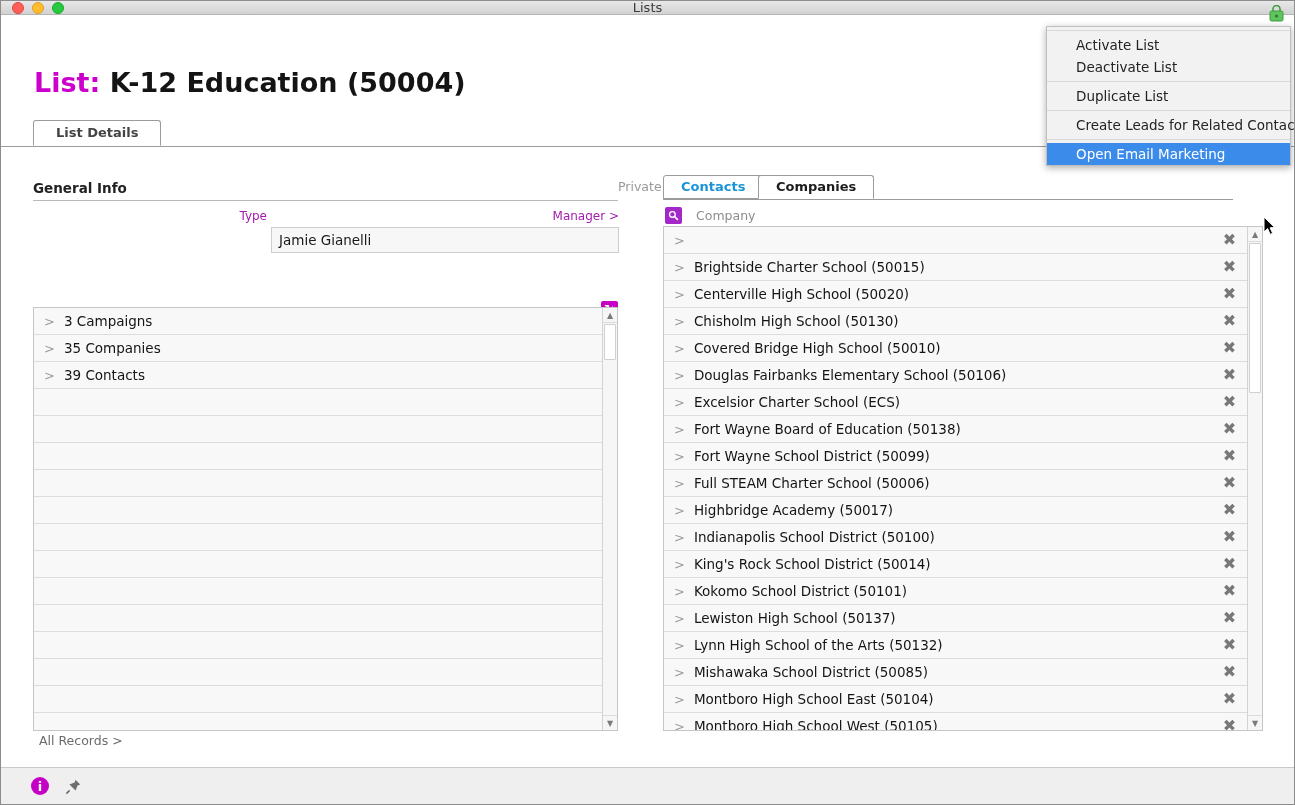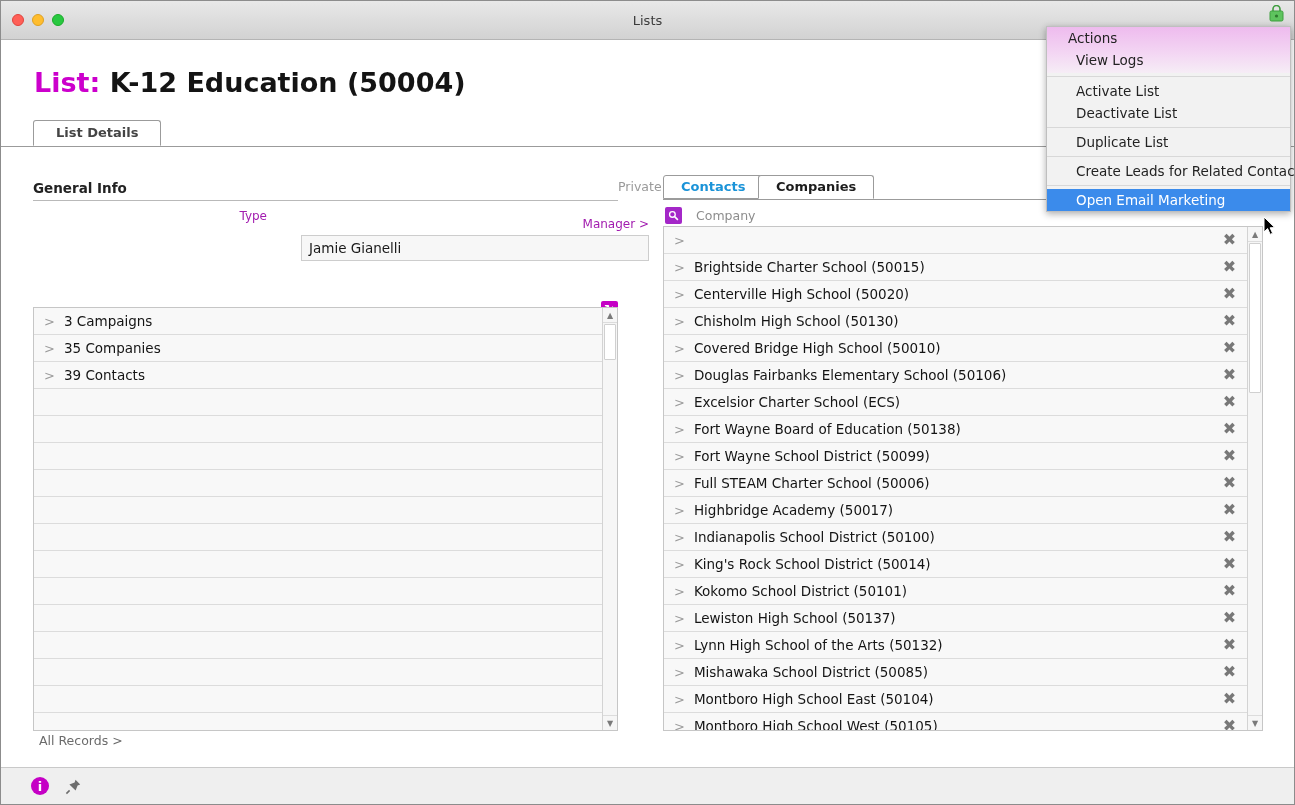--- a/index.html
+++ b/index.html
@@ -12,21 +12,21 @@
   #app {
     position: relative;
     width: 1295px; height: 805px;
     background: #ffffff;
     border: 1px solid #8c8c8c;
     overflow: hidden;
   }
 
   
   .titlebar {
-    position: absolute; top: 0; left: 0; right: 0; height: 39px;
+    position: absolute; top: 0; left: 0; right: 0; height: 14px;
     background: linear-gradient(to bottom, #e8e8e8 0%, #d2d2d2 100%);
     border-bottom: 1px solid #b4b4b4;
     display: flex; align-items: center;
   }
   .traffic { display: flex; gap: 8px; margin-left: 11px; }
   .dot { width: 12px; height: 12px; border-radius: 50%; }
   .dot.red    { background: #ff5f57; border: 1px solid #e0443e; }
   .dot.yellow { background: #ffbd2e; border: 1px solid #dea123; }
   .dot.green  { background: #28c840; border: 1px solid #1aab29; }
   .win-title {
@@ -292,21 +292,21 @@
     <span class="private-wrap" style="left:585px;">
       <span class="private-lbl">Private</span>
       <span class="private-box"></span>
     </span>
   </div>
   <div class="section-rule" style="left:32px; top:199px; width:585px;"></div>
 
   <div style="position:absolute; left:32px; top:208px; width:234px;">
     <div class="fieldlabel">Type</div>
   </div>
-  <div style="position:absolute; left:270px; top:216px; width:348px;margin-left:30px;">
+  <div style="position:absolute; left:270px; top:208px; width:348px;">
     <div class="fieldlabel">Manager &gt;</div>
     <div class="fieldbox" style="margin-top:4px;">Jamie Gianelli</div>
   </div>
 
   <div class="section-hdr" style="left:32px; top:304px; width:585px;">
     <span>Attached To</span>
     <span class="refresh-btn">↻</span>
   </div>
 
   <div class="listbox" style="left:32px; top:306px; width:585px; height:424px;">
@@ -467,24 +467,20 @@
 
   <div class="statusbar">
     <span class="info-icon">i</span>
     <svg class="pin-icon" viewBox="0 0 17 17">
       <path d="M10.5 1.8 L15.2 6.5 L12.6 7.4 L10.6 12.6 L4.4 6.4 L9.6 4.4 Z" fill="#6e6e6e"></path>
       <line x1="4.6" y1="12.4" x2="1.4" y2="15.6" stroke="#6e6e6e" stroke-width="1.6"></line>
     </svg>
   </div>
 
   <div class="menu">
-    <div class="menu-head">
-      <div class="mi title">Actions</div>
-      <div class="mi">View Logs</div>
-    </div>
     <div class="msep"></div>
     <div class="mi">Activate List</div>
     <div class="mi">Deactivate List</div>
     <div class="msep"></div>
     <div class="mi">Duplicate List</div>
     <div class="msep"></div>
     <div class="mi">Create Leads for Related Contacts</div>
     <div class="msep"></div>
     <div class="mi sel">Open Email Marketing</div>
   </div>

